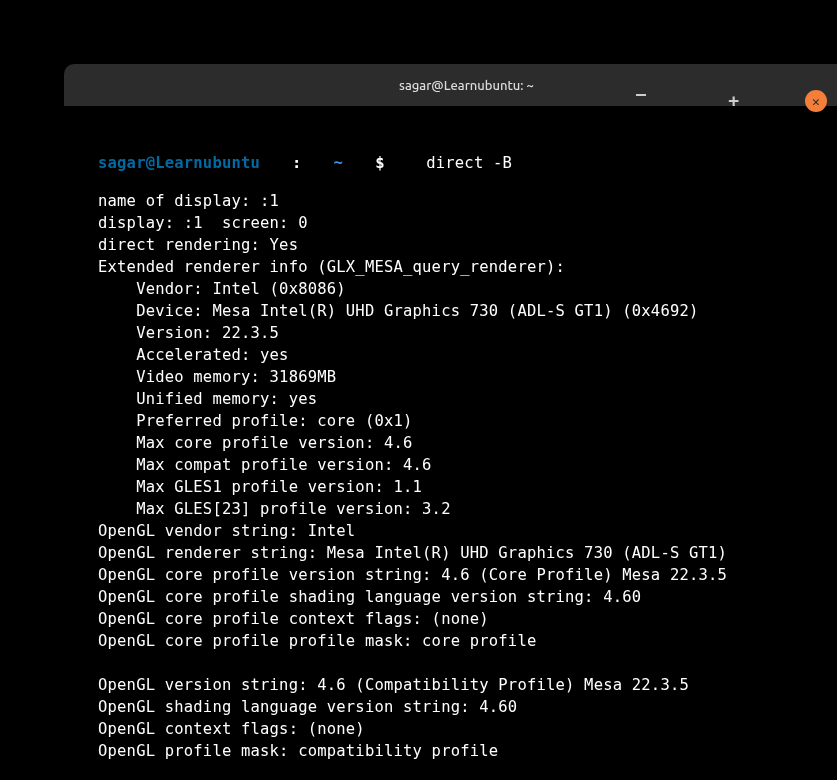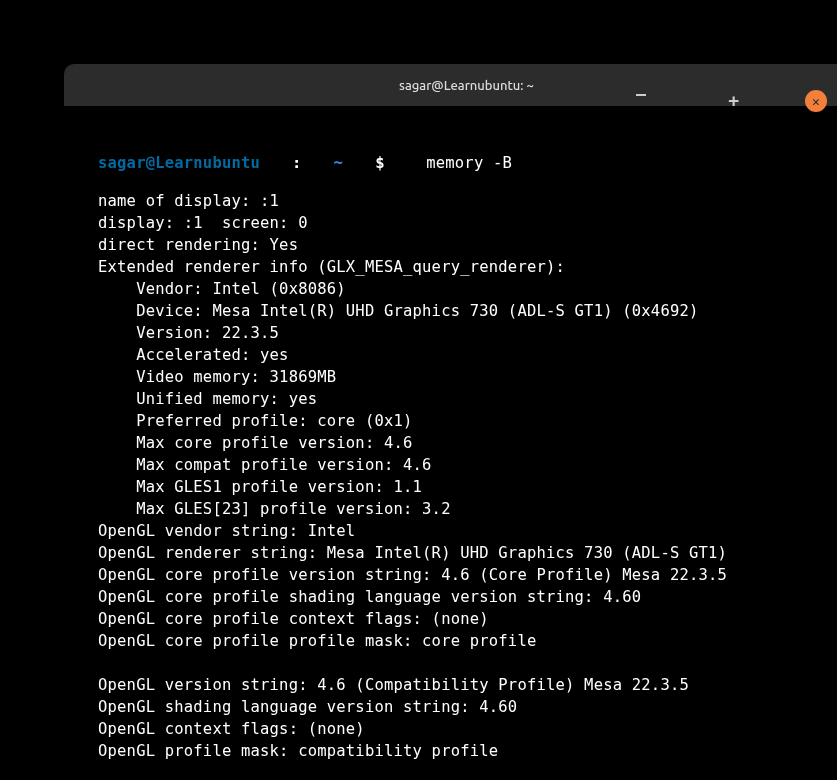--- a/index.html
+++ b/index.html
@@ -132,21 +132,21 @@
         <div class="minimize-icon"></div>
       </div>
       <div class="win-btn">
         <span class="maximize-icon">+</span>
       </div>
       <div class="win-btn close-btn">
         <span class="close-icon">✕</span>
       </div>
     </div>
   </div>
-  <div class="terminal-body"><span class="prompt-user">sagar@Learnubuntu</span><span class="prompt-sep">:</span><span class="prompt-path">~</span><span class="prompt-dollar">$</span> <span class="command">memory -B</span>
+  <div class="terminal-body"><span class="prompt-user">sagar@Learnubuntu</span><span class="prompt-sep">:</span><span class="prompt-path">~</span><span class="prompt-dollar">$</span> <span class="command">direct -B</span>
 <div id="output-block">name of display: :1
 display: :1  screen: 0
 direct rendering: Yes
 Extended renderer info (GLX_MESA_query_renderer):
     Vendor: Intel (0x8086)
     Device: Mesa Intel(R) UHD Graphics 730 (ADL-S GT1) (0x4692)
     Version: 22.3.5
     Accelerated: yes
     Video memory: 31869MB
     Unified memory: yes

